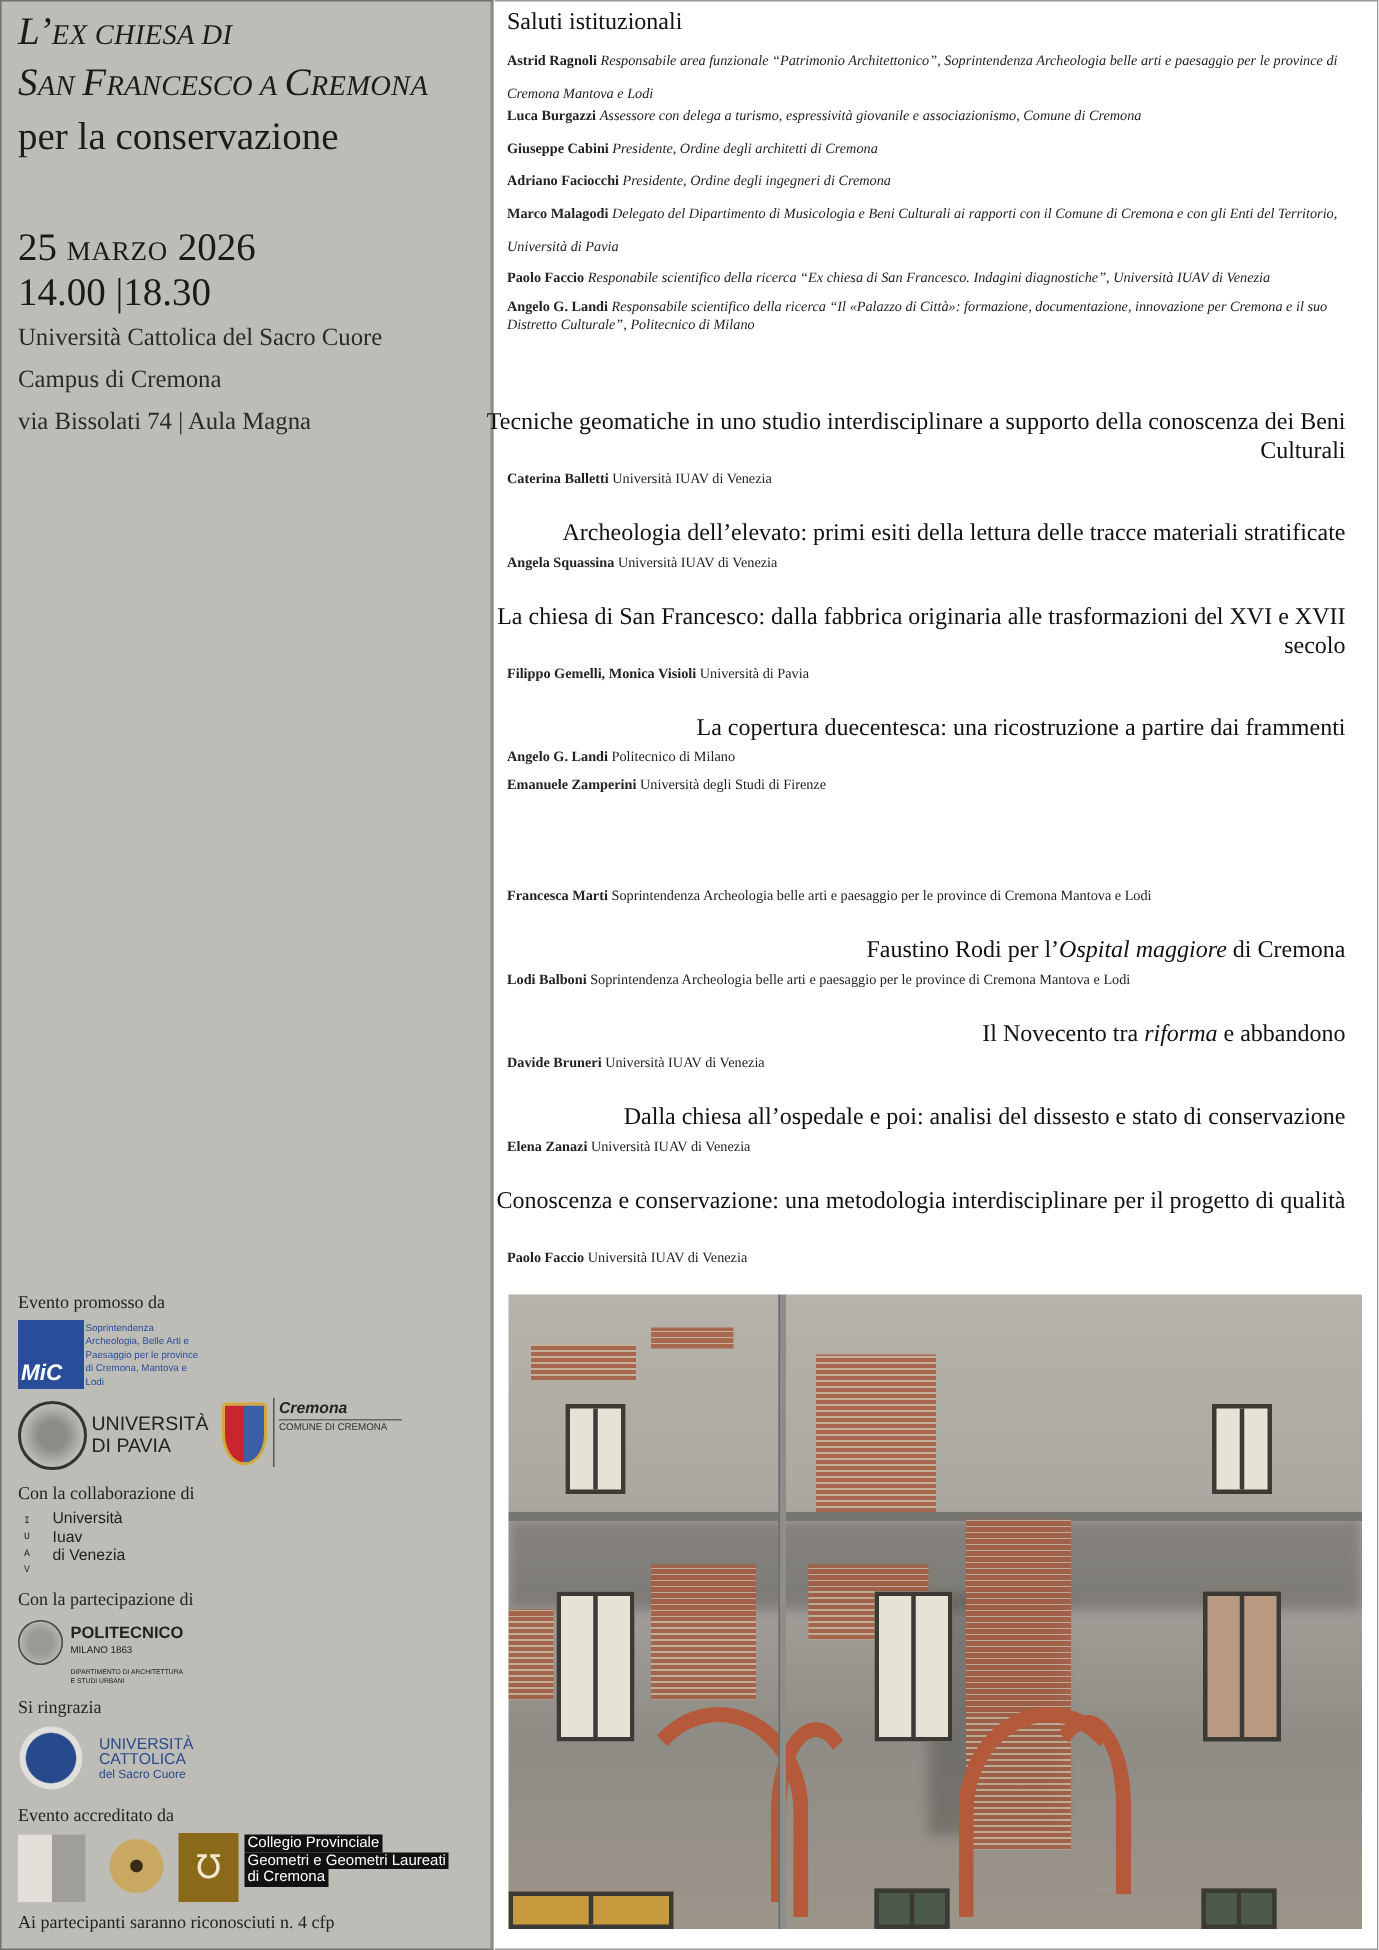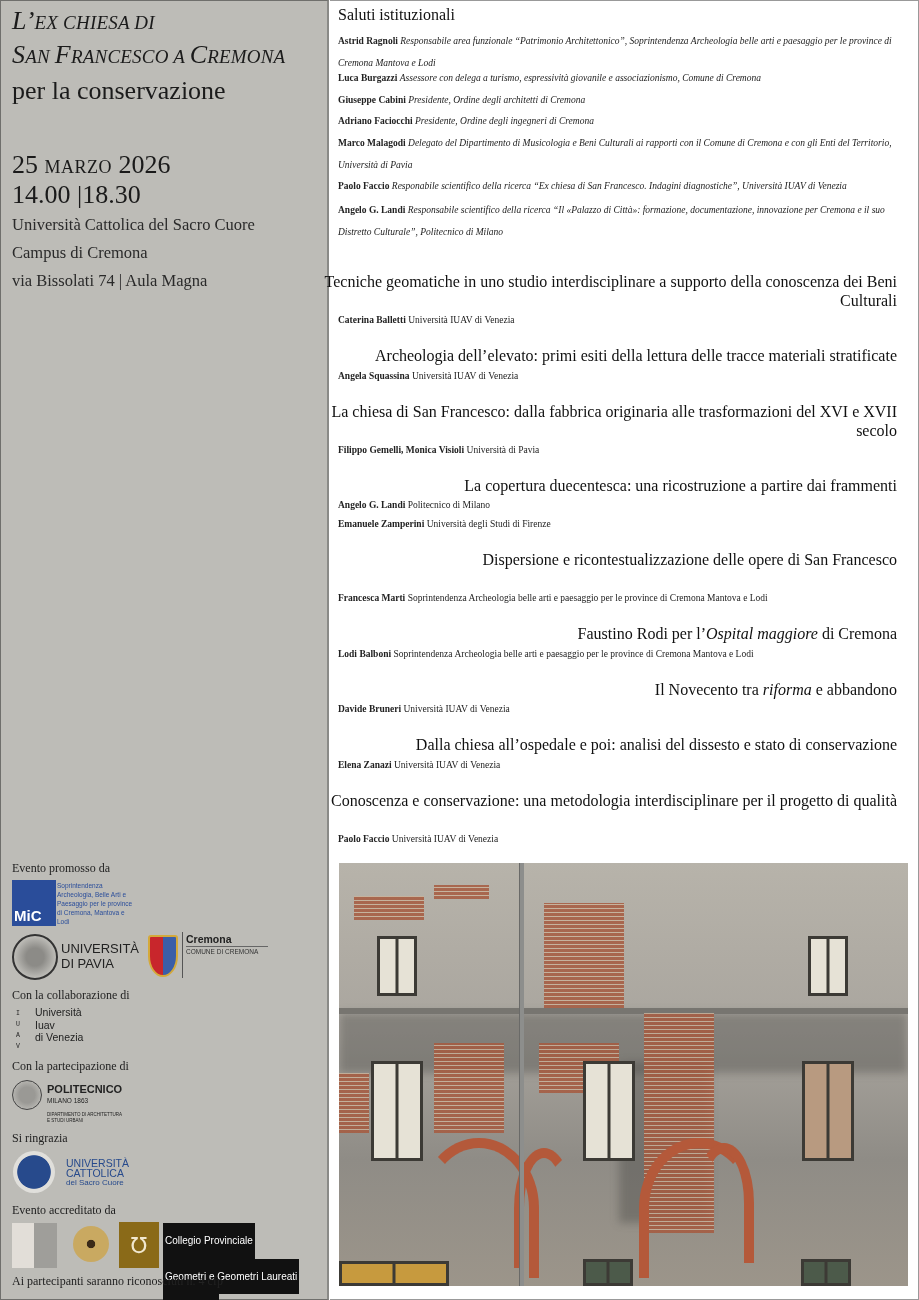--- a/index.html
+++ b/index.html
@@ -20,42 +20,42 @@
   .subtitle { position: absolute; left: 12px; top: 74px; font-size: 26px; line-height: 34px; color: #1b1b1b; }
   .date { position: absolute; left: 12px; top: 150px; font-size: 26px; line-height: 30px; font-family: Liberation Serif, serif; }
   .date .sm { font-size: 18px; text-transform: uppercase; letter-spacing: 0.5px; }
   .time { position: absolute; left: 12px; top: 180px; font-size: 26px; line-height: 30px; }
   .venue { position: absolute; left: 12px; font-size: 16.5px; line-height: 20px; color: #2a2a2a; }
   .v1 { top: 215px; } .v2 { top: 243px; } .v3 { top: 271px; }
 
   
   .plabel { position: absolute; left: 12px; font-size: 12px; color: #222; }
   .logo { position: absolute; }
-  .mic-box { left: 12px; top: 880px; width: 44px; height: 46px; background: #2a4d9a; color: #fff; font-family: "Liberation Sans", sans-serif; font-weight: bold; font-size: 15px; display:flex; align-items:flex-end; padding:0 0 2px 2px; }
+  .mic-box { left: 12px; top: 880px; width: 44px; height: 46px; background: #2a4d9a; color: #fff; font-family: "Liberation Sans", sans-serif; font-weight: bold; font-size: 15px; display:flex; align-items:flex-end; padding:0 0 2px 2px;font-style:italic; }
   .mic-text { position: absolute; left: 57px; top: 881px; width: 80px; font-family: "Liberation Sans", sans-serif; font-size: 6.5px; line-height: 9px; color: #2a4d9a; }
   .pavia-seal { left: 12px; top: 934px; width: 46px; height: 46px; border-radius: 50%; border: 2px solid #333; background: radial-gradient(circle, #8c8b87 30%, #bdbcb7 70%); }
   .pavia-text { position: absolute; left: 61px; top: 941px; font-family: "Liberation Sans", sans-serif; font-size: 13px; line-height: 15px; color: #222; }
   .cremona-crest { left: 148px; top: 935px; width: 30px; height: 42px; border-radius: 3px 3px 50% 50%; background: linear-gradient(90deg, #c8262c 0 50%, #3b5ea8 50% 100%); border: 2px solid #d4a93a; }
   .cremona-line { position: absolute; left: 182px; top: 932px; width: 1px; height: 46px; background: #555; }
-  .cremona-name { position: absolute; left: 186px; top: 933px; font-family: "Liberation Sans", sans-serif; font-size: 10.5px; font-weight: bold; color: #222; }
+  .cremona-name { position: absolute; left: 186px; top: 933px; font-family: "Liberation Sans", sans-serif; font-size: 10.5px; font-weight: bold; color: #222; font-style: italic; }
   .cremona-sub { position: absolute; left: 186px; top: 946px; font-family: "Liberation Sans", sans-serif; font-size: 6.5px; color: #333; border-top: 1px solid #666; width: 82px; padding-top: 1px; }
   .iuav-col { position: absolute; left: 14px; top: 1008px; width: 8px; font-family: "Liberation Mono", monospace; font-size: 6.5px; line-height: 11px; color: #222; text-align: center; }
   .iuav-text { position: absolute; left: 35px; top: 1006px; font-family: "Liberation Sans", sans-serif; font-size: 10.5px; line-height: 12.5px; color: #222; }
   .poli-seal { left: 12px; top: 1080px; width: 30px; height: 30px; border-radius: 50%; border: 1px solid #444; background: radial-gradient(circle, #9a9995 40%, #bdbcb7 80%); }
   .poli-name { position: absolute; left: 47px; top: 1083px; font-family: "Liberation Sans", sans-serif; font-size: 11px; font-weight: bold; color: #222; }
   .poli-sub { position: absolute; left: 47px; top: 1097px; font-family: "Liberation Sans", sans-serif; font-size: 6.5px; color: #222; }
   .poli-dept { position: absolute; left: 47px; top: 1112px; font-family: "Liberation Sans", sans-serif; font-size: 4.5px; line-height: 6px; color: #222; }
   .catt-seal { left: 13px; top: 1151px; width: 42px; height: 42px; border-radius: 50%; background: radial-gradient(circle, #274a8c 55%, #e0dfdb 58%, #e0dfdb 80%, #274a8c 84%); }
   .catt-text { position: absolute; left: 66px; top: 1158px; font-family: "Liberation Sans", sans-serif; font-size: 10.5px; line-height: 10px; color: #274a8c; }
   .catt-text .sub { font-size: 8px; }
   .acc1 { left: 12px; top: 1223px; width: 45px; height: 45px; background: linear-gradient(90deg, #e2ded8 0 50%, #9f9e9a 50% 100%); }
   .acc2 { left: 73px; top: 1226px; width: 36px; height: 36px; border-radius: 50%; background: radial-gradient(circle, #3a2a18 15%, #c9a961 18%, #c9a961 80%, #6a5530 84%); }
   .acc3 { left: 119px; top: 1222px; width: 40px; height: 46px; background: #8a6a18; color: #f1e8cf; font-family: "DejaVu Sans", sans-serif; font-size: 22px; display:flex; align-items:center; justify-content:center; }
   .acc3-text { position: absolute; left: 163px; top: 1223px; font-family: "Liberation Sans", sans-serif; font-size: 10px; line-height: 11.5px; color: #fff; }
-  .acc3-text span { background: #111; padding: 12px 2px; display: inline-block; }
+  .acc3-text span { background: #111; padding: 0 2px; display: inline-block; }
   .cfp { position: absolute; left: 12px; top: 1274px; font-size: 12px; color: #222; }
 
   
   .saluti-h { position: absolute; left: 338px; top: 6px; font-size: 16px; color: #111; }
   .sal { position: absolute; left: 338px; width: 575px; font-size: 9.5px; line-height: 22px; color: #222; }
   .sal .nm { font-weight: bold; font-style: normal; }
   .sal .rl { font-style: italic; }
   .talk-title { position: absolute; left: 322px; width: 575px; font-size: 16px; line-height: 18.5px; color: #111; text-align: right; }
   .talk-title i { font-style: italic; }
   .spk { position: absolute; left: 338px; font-size: 9.5px; color: #222; }
@@ -148,37 +148,36 @@
 </div>
 <div class="cfp">Ai partecipanti saranno riconosciuti n. 4 cfp</div>
 
 <div class="saluti-h">Saluti istituzionali</div>
 <div class="sal" style="top:30px"><span class="nm">Astrid Ragnoli</span> <span class="rl">Responsabile area funzionale “Patrimonio Architettonico”, Soprintendenza Archeologia belle arti e paesaggio per le province di Cremona Mantova e Lodi</span></div>
 <div class="sal" style="top:67px"><span class="nm">Luca Burgazzi</span> <span class="rl">Assessore con delega a turismo, espressività giovanile e associazionismo, Comune di Cremona</span></div>
 <div class="sal" style="top:89px"><span class="nm">Giuseppe Cabini</span> <span class="rl">Presidente, Ordine degli architetti di Cremona</span></div>
 <div class="sal" style="top:110px"><span class="nm">Adriano Faciocchi</span> <span class="rl">Presidente, Ordine degli ingegneri di Cremona</span></div>
 <div class="sal" style="top:132px"><span class="nm">Marco Malagodi</span> <span class="rl">Delegato del Dipartimento di Musicologia e Beni Culturali ai rapporti con il Comune di Cremona e con gli Enti del Territorio, Università di Pavia</span></div>
 <div class="sal" style="top:175px"><span class="nm">Paolo Faccio</span> <span class="rl">Responabile scientifico della ricerca “Ex chiesa di San Francesco. Indagini diagnostiche”, Università IUAV di Venezia</span></div>
-<div class="sal" style="top:197px; line-height:22px; padding-top:2px"><span class="nm">Angelo G. Landi</span> <span class="rl">Responsabile scientifico della ricerca “Il «Palazzo di Città»: formazione, documentazione, innovazione per Cremona e il suo Distretto Culturale”, Politecnico di Milano</span></div>
+<div class="sal" style="top:197px; line-height:12px; padding-top:2px"><span class="nm">Angelo G. Landi</span> <span class="rl">Responsabile scientifico della ricerca “Il «Palazzo di Città»: formazione, documentazione, innovazione per Cremona e il suo Distretto Culturale”, Politecnico di Milano</span></div>
 
 <div class="talk-title" style="top:273px">Tecniche geomatiche in uno studio interdisciplinare a supporto della conoscenza dei Beni Culturali</div>
 <div class="spk" style="top:315px"><span class="nm">Caterina Balletti</span> <span class="af">Università IUAV di Venezia</span></div>
 
 <div class="talk-title" style="top:347px">Archeologia dell’elevato: primi esiti della lettura delle tracce materiali stratificate</div>
 <div class="spk" style="top:371px"><span class="nm">Angela Squassina</span> <span class="af">Università IUAV di Venezia</span></div>
 
 <div class="talk-title" style="top:403px">La chiesa di San Francesco: dalla fabbrica originaria alle trasformazioni del XVI e XVII secolo</div>
 <div class="spk" style="top:445px"><span class="nm">Filippo Gemelli, Monica Visioli</span> <span class="af">Università di Pavia</span></div>
 
 <div class="talk-title" style="top:477px">La copertura duecentesca: una ricostruzione a partire dai frammenti</div>
 <div class="spk" style="top:500px"><span class="nm">Angelo G. Landi</span> <span class="af">Politecnico di Milano</span></div>
 <div class="spk" style="top:519px"><span class="nm">Emanuele Zamperini</span> <span class="af">Università degli Studi di Firenze</span></div>
 
 <div class="talk-title" style="top:551px">
-    <div>Dispersione e ricontestualizzazione delle opere di San Francesco</div>
   </div>
 <div class="spk" style="top:593px"><span class="nm">Francesca Marti</span> <span class="af">Soprintendenza Archeologia belle arti e paesaggio per le province di Cremona Mantova e Lodi</span></div>
 
 <div class="talk-title" style="top:625px"><span>Faustino Rodi per l’</span><i>Ospital maggiore</i><span> di Cremona</span></div>
 <div class="spk" style="top:649px"><span class="nm">Lodi Balboni</span> <span class="af">Soprintendenza Archeologia belle arti e paesaggio per le province di Cremona Mantova e Lodi</span></div>
 
 <div class="talk-title" style="top:681px"><span>Il Novecento tra </span><i>riforma</i><span> e abbandono</span></div>
 <div class="spk" style="top:704px"><span class="nm">Davide Bruneri</span> <span class="af">Università IUAV di Venezia</span></div>
 
 <div class="talk-title" style="top:736px">Dalla chiesa all’ospedale e poi: analisi del dissesto e stato di conservazione</div>

